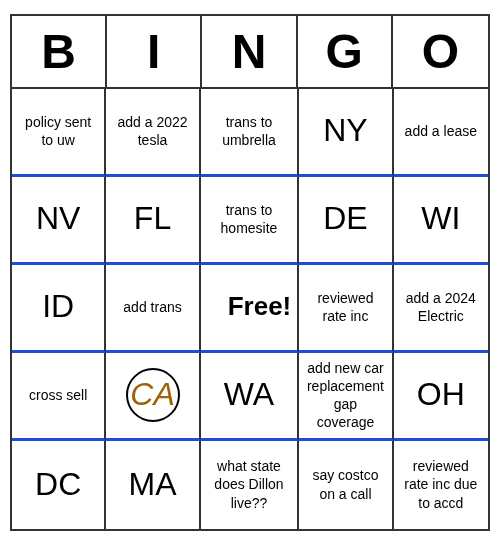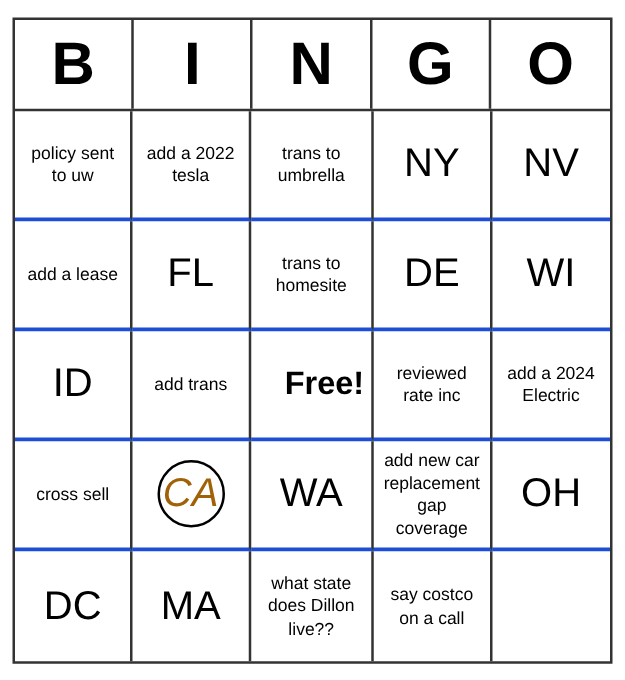--- a/index.html
+++ b/index.html
@@ -89,36 +89,37 @@
       <div class="bingo-letter">I</div>
       <div class="bingo-letter">N</div>
       <div class="bingo-letter">G</div>
       <div class="bingo-letter">O</div>
     </div>
   <div class="bingo-grid">
   <div class="bingo-cell">policy sent to uw</div>
       <div class="bingo-cell">add a 2022 tesla</div>
       <div class="bingo-cell">trans to umbrella</div>
       <div class="bingo-cell large-text">NY</div>
+      <div class="bingo-cell">add a lease</div>
       <div class="bingo-cell large-text">NV</div>
-      <div class="bingo-cell">add a lease</div>
       <div class="bingo-cell large-text">FL</div>
       <div class="bingo-cell">trans to homesite</div>
       <div class="bingo-cell large-text">DE</div>
       <div class="bingo-cell large-text">WI</div>
       <div class="bingo-cell large-text">ID</div>
       <div class="bingo-cell">add trans</div>
       <div class="bingo-cell free">Free!</div>
       <div class="bingo-cell">reviewed rate inc</div>
       <div class="bingo-cell">add a 2024 Electric</div>
       <div class="bingo-cell">cross sell</div>
       <div class="bingo-cell">
         <div class="ca-circle">CA</div>
       </div>
       <div class="bingo-cell large-text">WA</div>
       <div class="bingo-cell">add new car replacement gap coverage</div>
       <div class="bingo-cell large-text">OH</div>
       <div class="bingo-cell large-text">DC</div>
       <div class="bingo-cell large-text">MA</div>
       <div class="bingo-cell">what state does Dillon live??</div>
       <div class="bingo-cell">say costco on a call</div>
+      <div class="bingo-cell">reviewed rate inc due to accd</div>
     </div>
 </div>
 
 </body></html>

